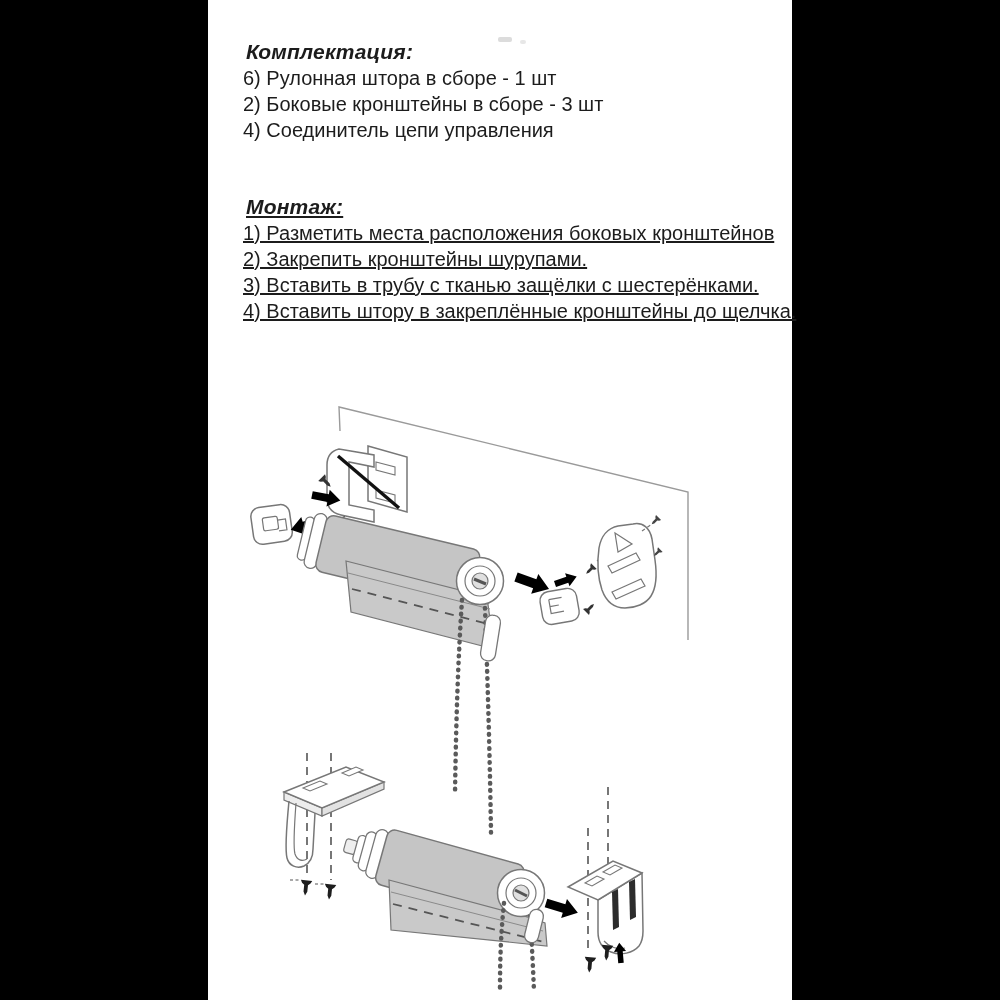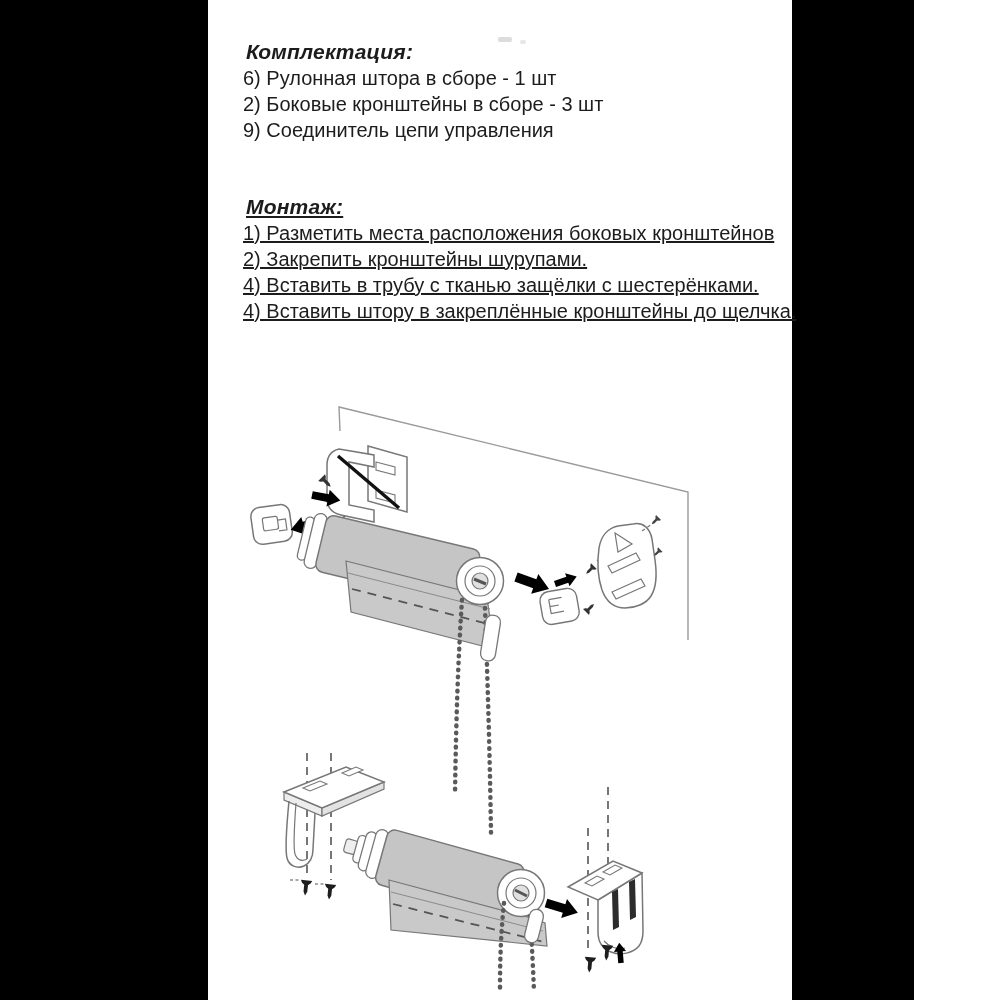--- a/index.html
+++ b/index.html
@@ -1,16 +1,16 @@
 <!DOCTYPE html>
 <html><head>
 <meta charset="utf-8">
 <style>
   html,body{margin:0;padding:0;background:#fff;}
-  .page{position:relative;width:914px;height:1000px;background:#ffffff;overflow:hidden;
+  .page{position:relative;width:1000px;height:1000px;background:#ffffff;overflow:hidden;
         font-family:"Liberation Sans",sans-serif;}
   .bar{position:absolute;top:0;height:1000px;background:#000;}
   .bar-left{left:0;width:208px;}
   .bar-right{left:792px;width:208px;}
   .textblock{position:absolute;left:243px;color:#1c1c1c;}
   .sec-kit{top:38px;}
   .sec-mount{top:193px;text-decoration:underline;}
   .doc-heading{font-weight:bold;font-style:italic;font-size:21px;line-height:27px;margin-left:3px;letter-spacing:.2px;}
   .doc-sub{font-style:italic;font-size:20px;line-height:26px;margin-left:2px;}
   .doc-item{font-size:20px;line-height:26px;white-space:nowrap;}
@@ -25,28 +25,28 @@
   <div class="bar bar-left"></div>
   <div class="bar bar-right"></div>
 
   <div class="smudge" style="left:498px;top:37px;width:14px;height:5px;opacity:.5;"></div>
   <div class="smudge" style="left:520px;top:40px;width:6px;height:4px;opacity:.35;"></div>
 
   <div class="textblock sec-kit">
     <div class="doc-heading">Комплектация:</div>
     <div class="doc-item">6) Рулонная штора в сборе - 1 шт</div>
     <div class="doc-item">2) Боковые кронштейны в сборе - 3 шт</div>
-    <div class="doc-item">9) Соединитель цепи управления</div>
+    <div class="doc-item">4) Соединитель цепи управления</div>
   </div>
 
   <div class="textblock sec-mount">
     <div class="doc-heading">Монтаж:</div>
     <div class="doc-item">1) Разметить места расположения боковых кронштейнов</div>
     <div class="doc-item">2) Закрепить кронштейны шурупами.</div>
-    <div class="doc-item">4) Вставить в трубу с тканью защёлки с шестерёнками.</div>
+    <div class="doc-item">3) Вставить в трубу с тканью защёлки с шестерёнками.</div>
     <div class="doc-item">4) Вставить штору в закреплённые кронштейны до щелчка.</div>
   </div>
 
   <svg class="fig" style="left:230px;top:395px;" width="495" height="450" viewBox="230 395 495 450">
     <defs>
       <path id="ar1" d="M0,-5 L21,-5 L21,-11 L37,0 L21,11 L21,5 L0,5 Z"></path>
       <path id="sc1" d="M-6,-6 L6,-6 L4.5,-3 L2,-1 L2,6 L0,10 L-2,6 L-2,-1 L-4.5,-3 Z"></path>
     </defs>
 
     <g>

